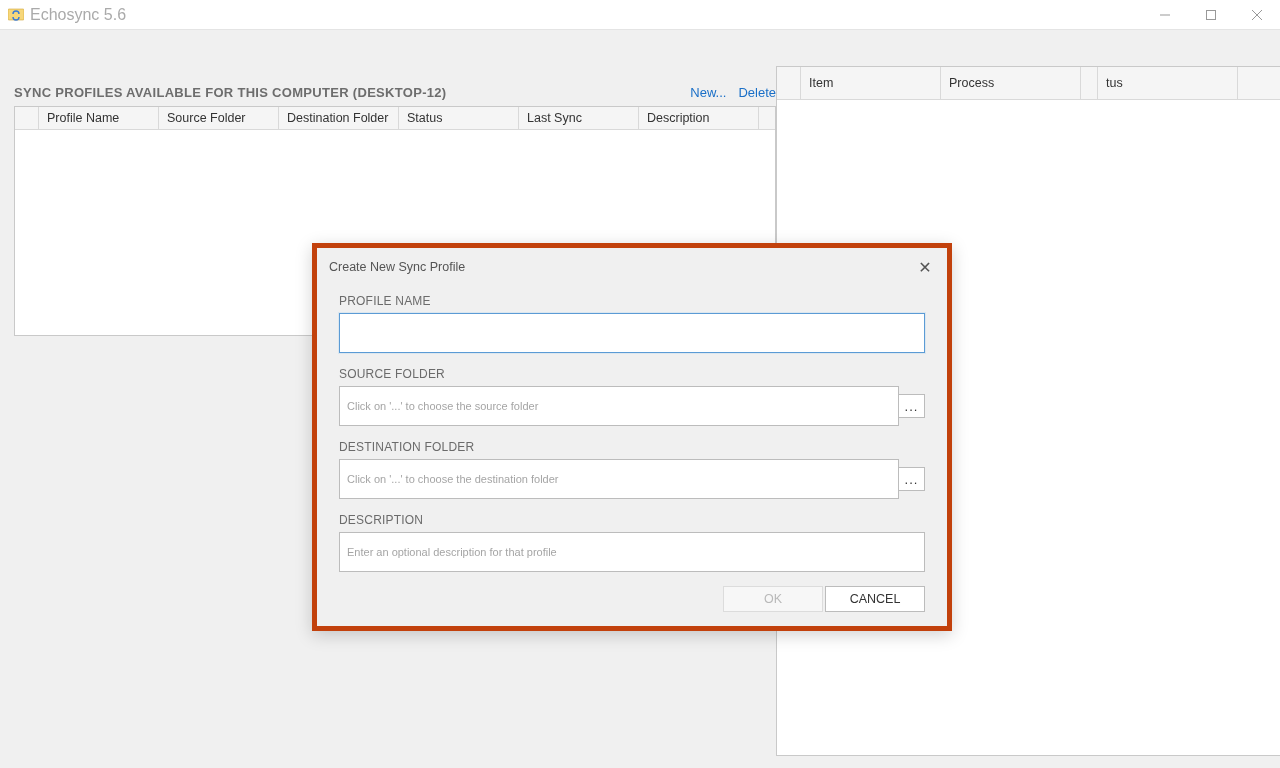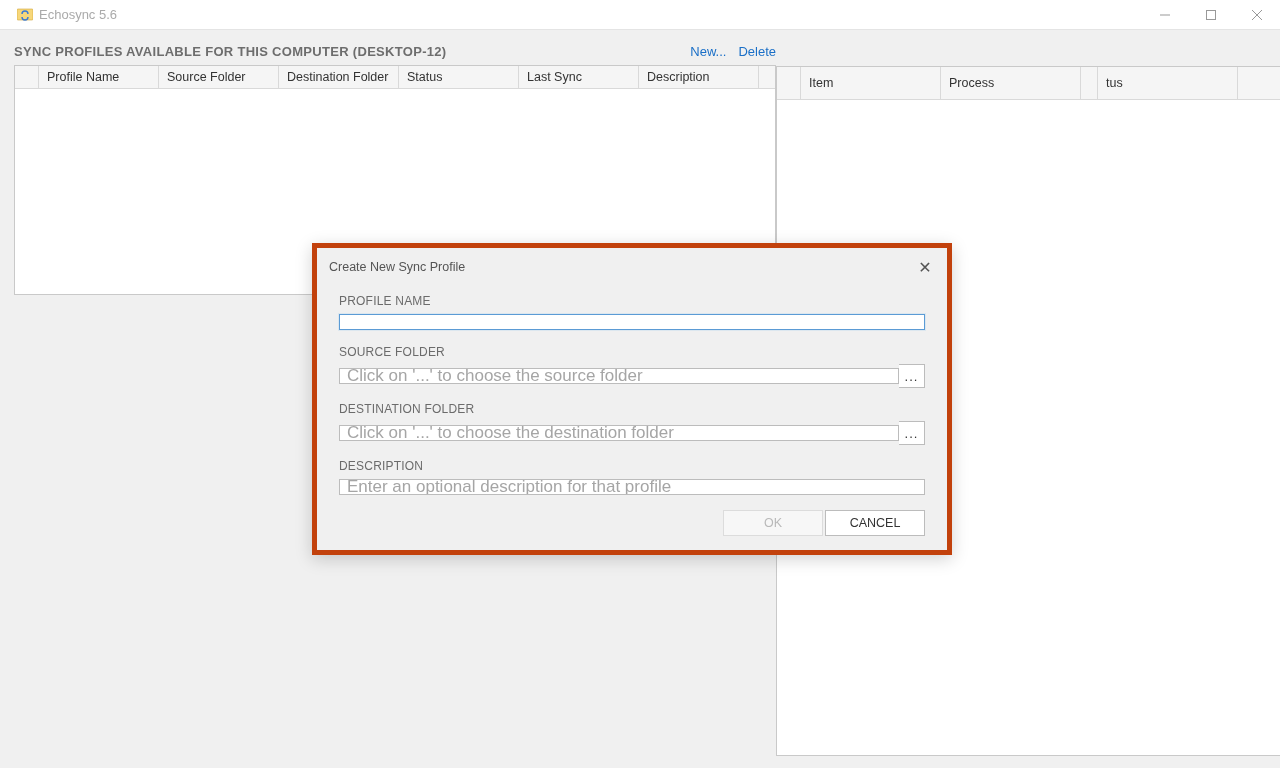--- a/index.html
+++ b/index.html
@@ -5,40 +5,40 @@
   * { box-sizing: border-box; margin: 0; padding: 0; }
   html, body { width: 1280px; height: 768px; font-family: "Segoe UI", Arial, sans-serif; overflow: hidden; background: #fff; }
   
   
   .titlebar {
     height: 30px;
     background: #fff;
     border-bottom: 1px solid #e4e4e4;
     display: flex;
     align-items: center;
-    padding-left: 17px;
+    padding-left: 8px;
     color: #aaa;
-    font-size: 13px;
+    font-size: 16px;
   }
   .titlebar .app-icon {
     width: 16px; height: 16px;
     margin-right: 6px;
     display:inline-block;
   }
   .titlebar .win-controls { margin-left: auto; display:flex; }
   .titlebar .win-btn { width:46px; height:30px; display:flex; align-items:center; justify-content:center; color:#999; }
   .titlebar .win-btn svg { width:10px; height:10px; }
   
   
   .window-body { background:#f0f0f0; height: calc(768px - 30px); padding: 14px 12px 12px 14px; position:relative; display:flex; flex-direction:row; }
   
   
   .section-header { display:flex; align-items:flex-end; margin-bottom:6px; }
   .section-title { color:#6d6d6d; font-size:13px; font-weight:600; letter-spacing:.3px; }
-  .section-links { margin-left:auto; display:flex; gap:12px; }
+  .section-links { margin-left:auto; display:flex; gap:12px;margin-top:41px; }
   .section-links a { color:#1a6fc7; font-size:13px; text-decoration:none; cursor:pointer; }
   
   
   .grid {
     background:#fff;
     border:1px solid #c9c9c9;
   }
   .grid-head { display:flex; }
   .grid-head .gh {
     background:#f5f5f5;
@@ -103,24 +103,24 @@
   .modal-title {
     display:flex; align-items:center;
     padding: 9px 12px 9px 12px;
     font-size:12.5px; color:#555;
   }
   .modal-close { margin-left:auto; width:20px; height:20px; display:flex; align-items:center; justify-content:center; font-size:16px; color:#555; cursor:pointer;}
   .modal-body { padding: 4px 22px 14px 22px;}
   .field-label { font-size:12px; color:#6b6b6b; margin-top:14px; margin-bottom:5px; display:block; letter-spacing:.2px;}
   .modal-body .first-label { margin-top:4px; }
   .text-input {
-    width:100%; height:16px;
+    width:100%; height:40px;
     border:1px solid #bcbcbc;
     padding: 2px 7px;
-    font-size:17px;
+    font-size:11px;
     background:#fff;
     color:#333;
   }
   .text-input.focused { border:1px solid #5b9bd5; outline:1px solid #9ecaed40;}
   .text-input::placeholder{ color:#a5a5a5; }
   .input-row { display:flex; align-items:center; gap:0;}
   .input-row .text-input { flex:1; color:#a5a5a5;}
   .browse-btn {
     width:26px; height:24px;
     border:1px solid #bcbcbc;

